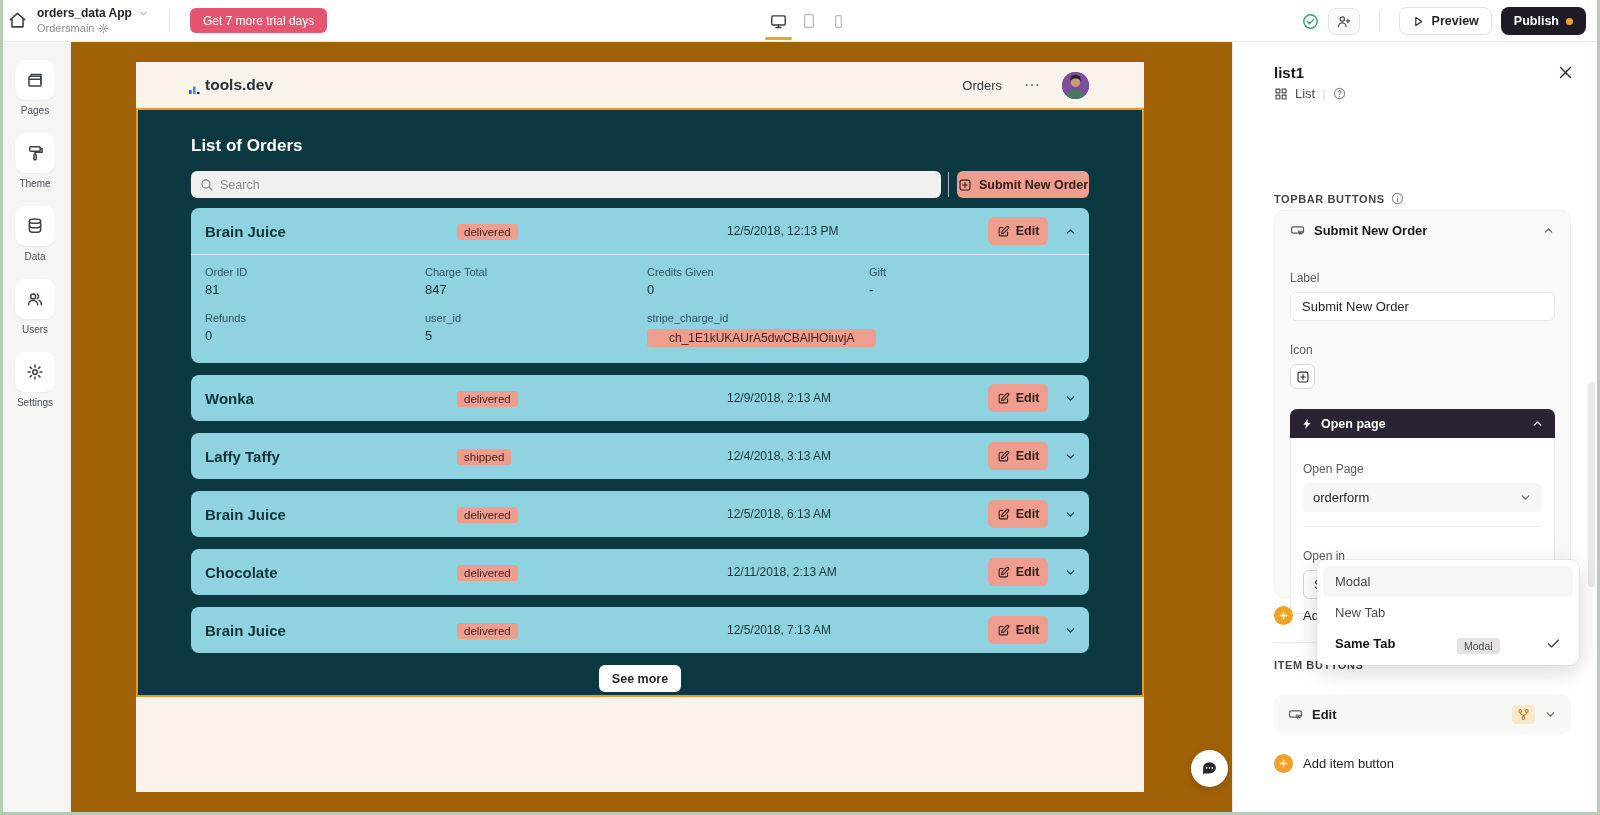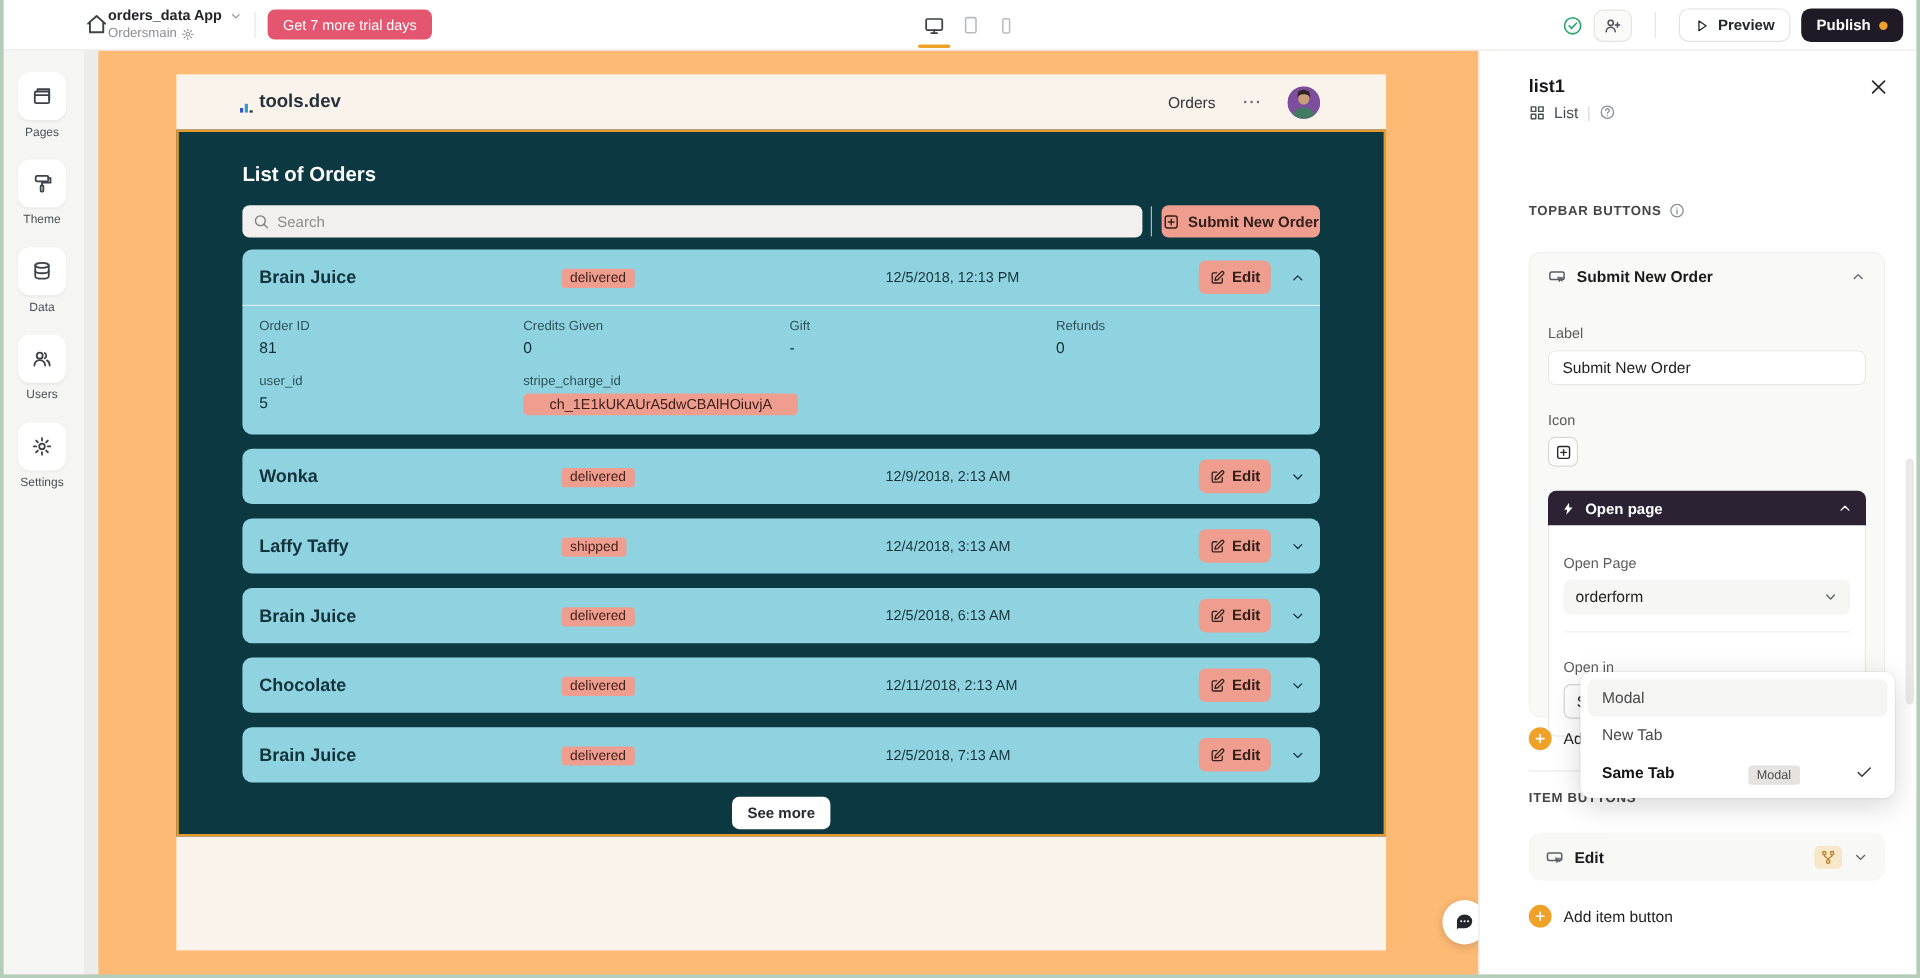--- a/index.html
+++ b/index.html
@@ -5,21 +5,21 @@
   * { margin:0; padding:0; box-sizing:border-box; }
   html,body { width:1600px; height:815px; font-family:"Liberation Sans", sans-serif; background:#fff; }
   .frame { position:relative; width:1600px; height:815px; overflow:hidden; background:#ECECEA; }
   .edge { position:absolute; inset:0; pointer-events:none; z-index:99;
           border-left:3px solid #B5CCB8; border-right:3px solid #B5CCB8; border-bottom:3px solid #B5CCB8; }
   .icon svg { display:block; }
 
   
   .topbar { position:absolute; top:0; left:0; right:0; height:42px; background:#FFFFFF;
             border-bottom:1px solid #ECECEA; display:flex; align-items:center; z-index:20; }
-  .tb-left { display:flex; align-items:center; padding-left:30px;margin-left:41px; }
+  .tb-left { display:flex; align-items:center; gap:10px; padding-left:8px; }
   .home-btn { color:#3E4247; }
   .app-meta { display:flex; flex-direction:column; line-height:1.1; }
   .app-name-row { display:flex; align-items:center; gap:6px; font-size:12px; font-weight:700; color:#22262B; }
   .page-name-row { display:flex; align-items:center; gap:4px; font-size:11px; color:#8A8F94; margin-top:2px; }
   .vdiv { width:1px; height:22px; background:#E6E6E4; margin:0 10px; }
   .trial-btn { background:#E4566F; color:#fff; border:none; border-radius:6px; height:25px; padding:0 13px;
                font-size:12px; font-weight:400; font-family:inherit; cursor:pointer; }
   .tb-center { position:absolute; left:770px; top:0; height:42px; display:flex; align-items:center; gap:14px; }
   .dev-btn { position:relative; height:42px; display:flex; align-items:center; color:#B9BCBF; cursor:pointer; }
   .dev-btn.active { color:#3A3E43; }
@@ -39,21 +39,21 @@
 
   
   .sidebar { position:absolute; top:42px; left:0; bottom:0; width:70px; background:#F5F5F3; z-index:10;
              display:flex; flex-direction:column; align-items:center; padding-top:18px; gap:17px; }
   .sb-item { display:flex; flex-direction:column; align-items:center; gap:5px; cursor:pointer; }
   .sb-tile { width:40px; height:40px; background:#FFFFFF; border-radius:10px; display:flex; align-items:center;
              justify-content:center; color:#3C4247; box-shadow:0 1px 2px rgba(0,0,0,.05); }
   .sb-label { font-size:10px; color:#4B5055; }
 
   
-  .workspace { position:absolute; top:42px; left:82px; width:1162px; bottom:0; background:#fdba74; }
+  .workspace { position:absolute; top:42px; left:71px; width:1162px; bottom:0; background:#a16207; }
   .canvas { position:absolute; left:65px; top:20px; width:1008px; height:730px; background:#FAF3EC; }
   .site-header { height:46px; display:flex; align-items:center; justify-content:space-between; padding:0 55px 0 53px; }
   .logo { display:flex; align-items:flex-end; gap:3px; font-size:15.5px; font-weight:700; color:#25313B; }
   .site-right { display:flex; align-items:center; gap:22px; }
   .nav-link { font-size:13px; color:#33373B; cursor:pointer; }
   .dots { color:#6A6E72; cursor:pointer; }
   .avatar { width:27px; height:27px; border-radius:50%; background:#7C4E9B; overflow:hidden; cursor:pointer;
             display:flex; align-items:center; justify-content:center; }
 
   .list-panel { position:absolute; left:0; top:46px; width:1008px; height:589px; background:#0C3842;
@@ -374,20 +374,24 @@
                   <svg width="13" height="13" viewBox="0 0 24 24" fill="none" stroke="currentColor" stroke-width="2" stroke-linecap="round" stroke-linejoin="round">
                     <path d="M6 15l6-6 6 6"></path>
                   </svg>
                 </span>
               </div>
               <div class="oc-divider"></div>
               <div class="oc-details">
                 <div>
                   <div class="dt-label">Order ID</div>
                   <div class="dt-value">81</div>
+                </div>
+                <div>
+                  <div class="dt-label">Charge Total</div>
+                  <div class="dt-value">847</div>
                 </div>
                 <div>
                   <div class="dt-label">Credits Given</div>
                   <div class="dt-value">0</div>
                 </div>
                 <div>
                   <div class="dt-label">Gift</div>
                   <div class="dt-value">-</div>
                 </div>
                 <div>
@@ -531,21 +535,21 @@
       <span class="sep">|</span>
       <span class="icon muted">
           <svg width="13" height="13" viewBox="0 0 24 24" fill="none" stroke="currentColor" stroke-width="2" stroke-linecap="round" stroke-linejoin="round">
             <circle cx="12" cy="12" r="9.5"></circle>
             <path d="M9.3 9.2a2.8 2.8 0 1 1 4.3 2.4c-.9.6-1.6 1.1-1.6 2.2M12 17.2v.1"></path>
           </svg>
         </span>
     </div>
 
 
-    <div class="section-label" style="top:127px">
+    <div class="section-label" style="top:150px">
       <span>TOPBAR BUTTONS</span>
       <span class="icon muted">
           <svg width="13" height="13" viewBox="0 0 24 24" fill="none" stroke="currentColor" stroke-width="2" stroke-linecap="round" stroke-linejoin="round">
             <circle cx="12" cy="12" r="9.5"></circle>
             <path d="M12 7.8v.1M12 11v6"></path>
           </svg>
         </span>
     </div>
 
     <div class="outer-card">

